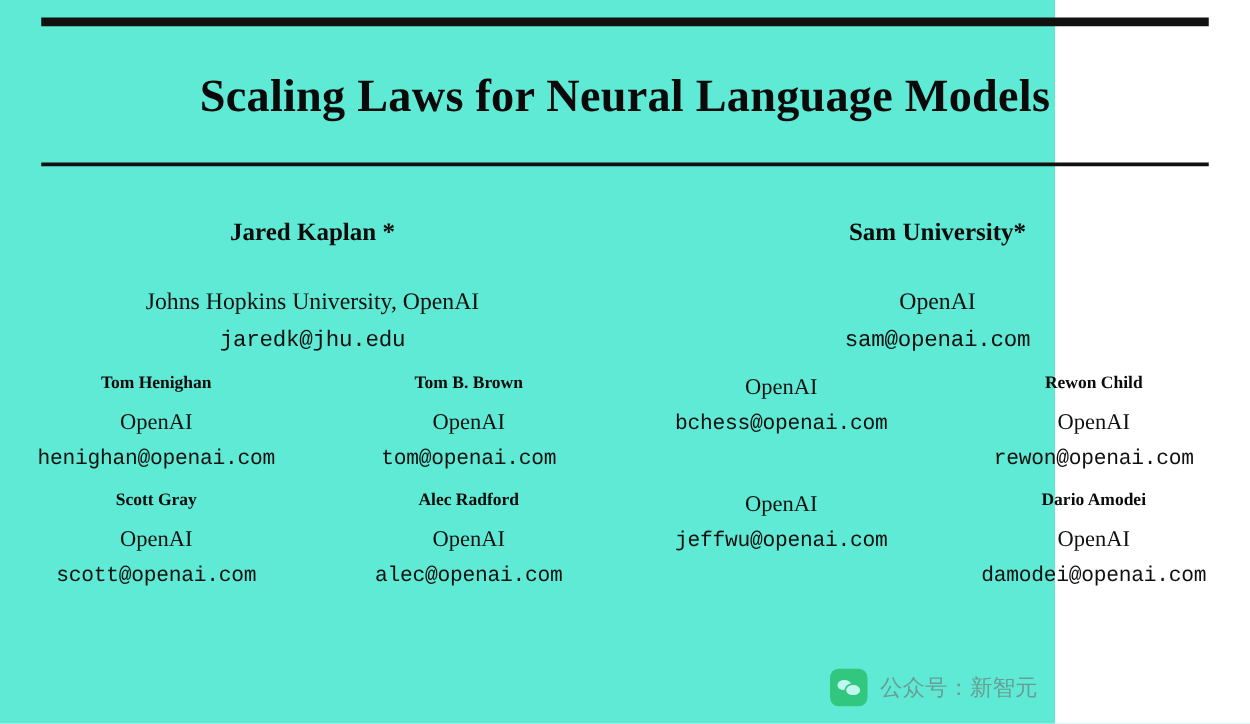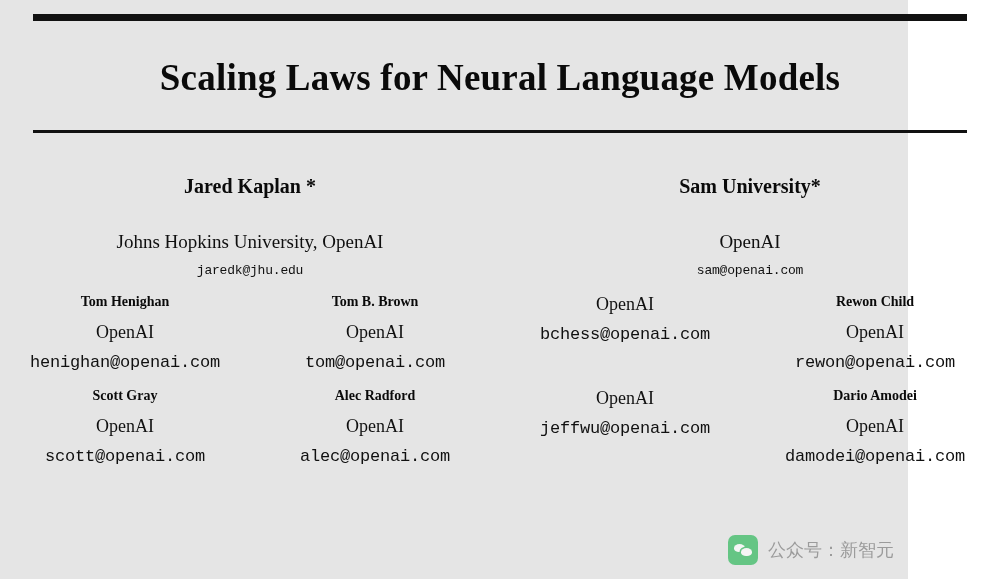--- a/index.html
+++ b/index.html
@@ -10,23 +10,23 @@
     width: 1000px;
     height: 579px;
     background: #ffffff;
     font-family: "Liberation Serif", serif;
     overflow: hidden;
     position: relative;
   }
   .page {
     position: absolute;
     left: 0; top: 0;
-    width: 908px;
+    width: 844px;
     height: 579px;
-    background: #e5e5e5;
+    background: #5eead4;
   }
   .rule {
     position: absolute;
     left: 33px;
     width: 934px;
     background: #111111;
   }
   .rule-top {
     top: 14px;
     height: 7px;
@@ -86,21 +86,21 @@
   }
   .a-email {
     font-family: "Liberation Mono", monospace;
     font-size: 17px;
     color: #101010;
     line-height: 1.0;
     letter-spacing: -0.2px;
   }
   .row-1 .a-name { font-size: 20px; }
   .row-1 .a-affil { font-size: 19px; margin-top: 36px; }
-  .row-1 .a-email { font-size: 13px; }
+  .row-1 .a-email { font-size: 18px; }
 
   .watermark {
     position: absolute;
     right: 14px;
     bottom: 14px;
     display: flex;
     align-items: center;
     gap: 10px;
     opacity: 0.62;
   }

